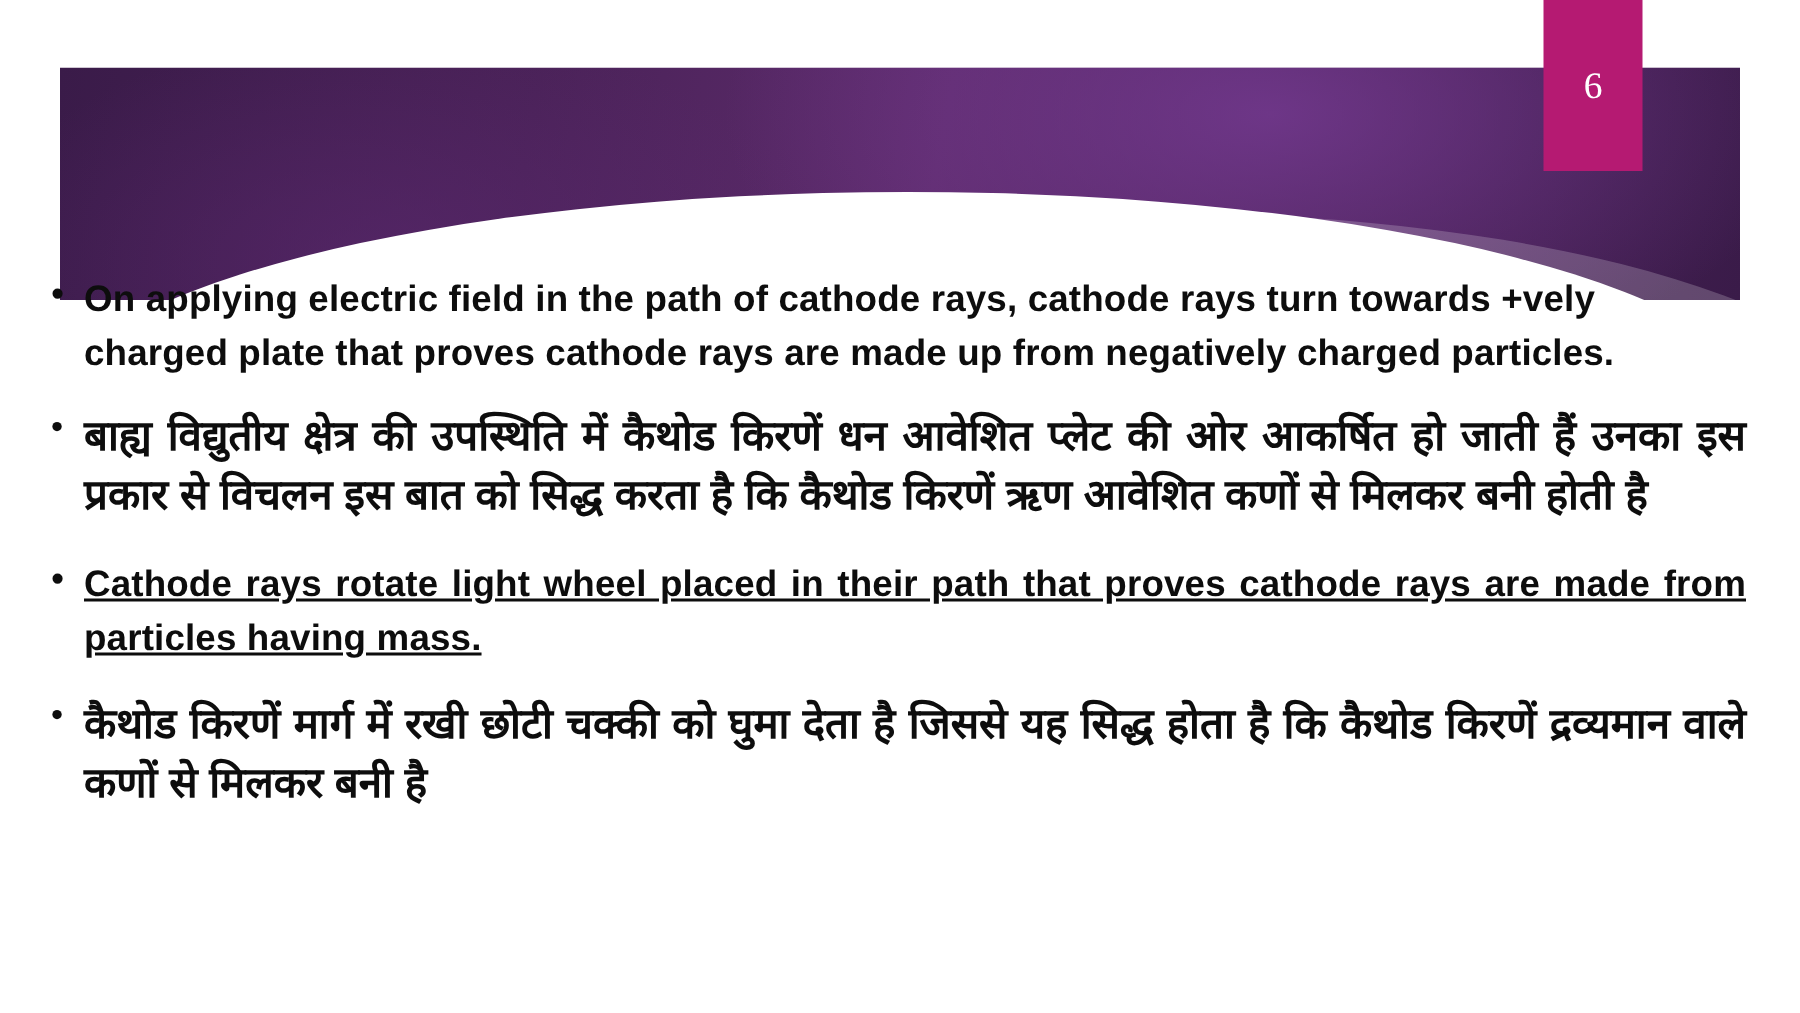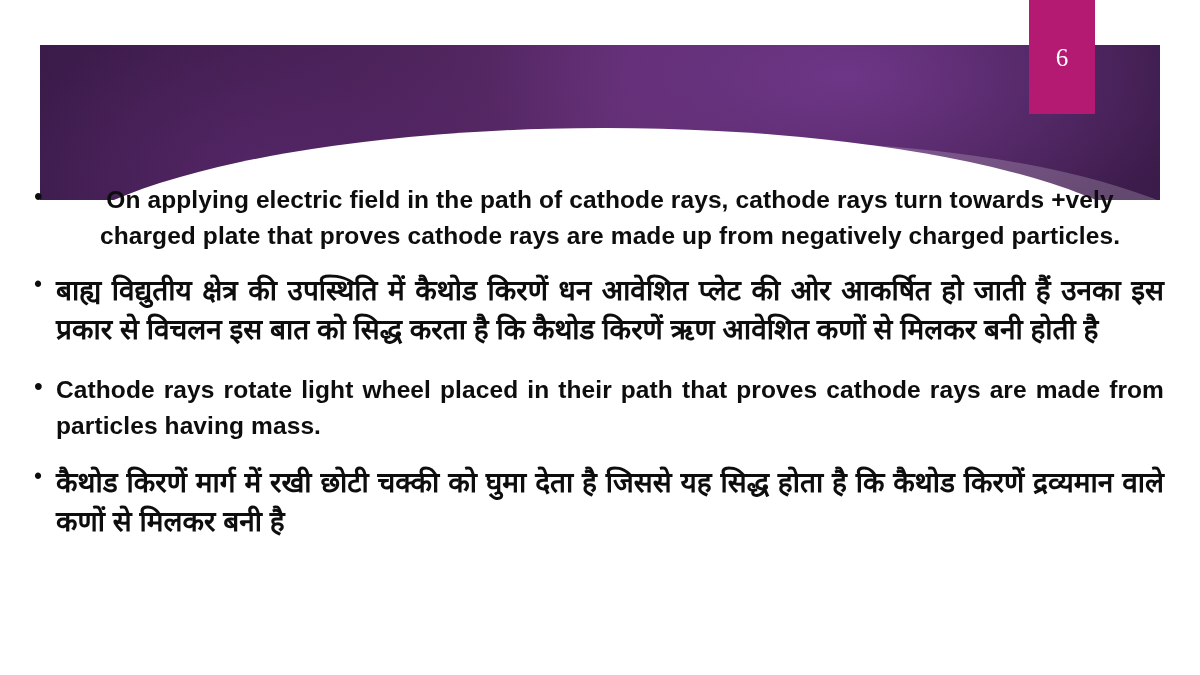--- a/index.html
+++ b/index.html
@@ -101,25 +101,25 @@
     flex: 1 1 auto;
   }
 
   
   .en {
     font-family: "Liberation Sans", sans-serif;
     font-weight: bold;
     font-size: 24.5px;
     line-height: 1.48;
     letter-spacing: 0.1px;
-    text-align: center;
   }
   .en-justify {
     text-align: justify;
     text-align-last: left;
+    text-decoration: underline;
   }
 
   
   .hi {
     font-family: "Liberation Sans", "DejaVu Sans", sans-serif;
     font-weight: bold;
     font-size: 28px;
     line-height: 1.42;
     text-align: justify;
     text-align-last: left;

